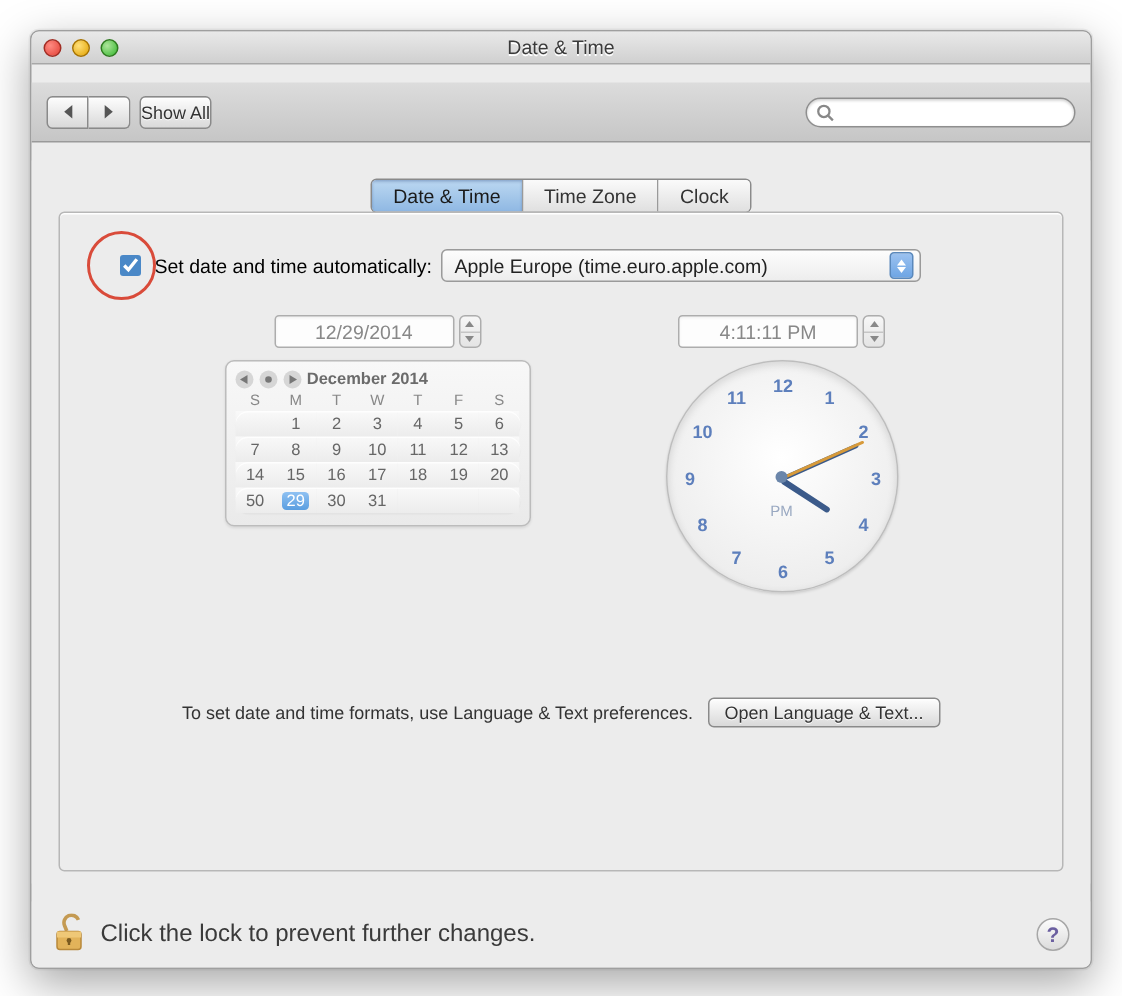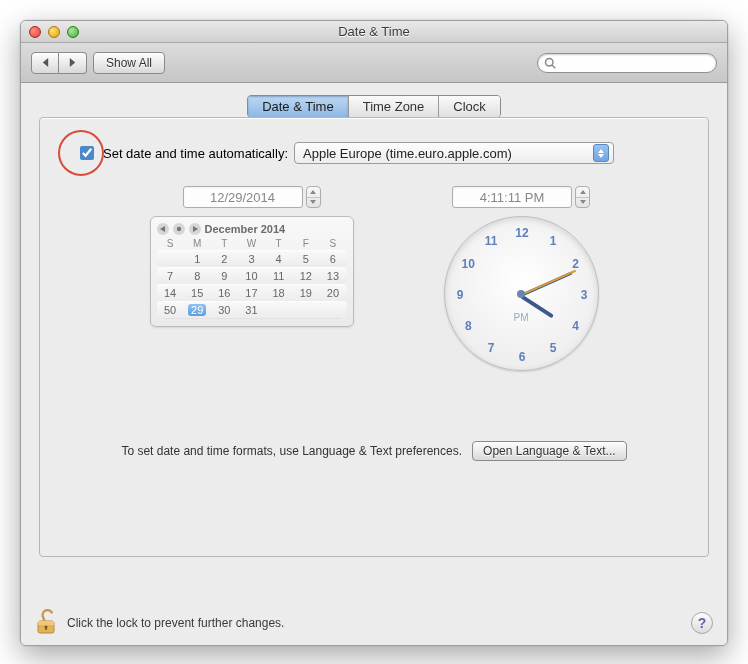--- a/index.html
+++ b/index.html
@@ -14,20 +14,21 @@
   .window {
     width: 708px;
     height: 626px;
     background: #ececec;
     border: 1px solid #9f9f9f;
     border-radius: 6px;
     box-shadow: 0 10px 30px rgba(0,0,0,0.35), 0 0 0 1px rgba(0,0,0,0.05);
     overflow: hidden;
     display: flex;
     flex-direction: column;
+    gap: 12px;
   }
   .titlebar {
     height: 22px;
     background: linear-gradient(#e9e9e9, #d0d0d0);
     border-bottom: 1px solid #a7a7a7;
     display: flex;
     align-items: center;
     position: relative;
   }
   .traffic-lights { display:flex; gap:7px; margin-left:8px; }
@@ -40,21 +41,21 @@
     height: 40px;
     background: linear-gradient(#dcdcdc, #c6c6c6);
     border-bottom: 1px solid #9a9a9a;
     display:flex; align-items:center; padding:0 10px; gap:6px;
   }
   .nav-group{display:flex;}
   .btn {
     height:22px; background:linear-gradient(#fdfdfd,#d9d9d9);
     border:1px solid #8a8a8a; border-radius:4px;
     display:flex; align-items:center; justify-content:center;
-    padding:0 12px; font-size:12px; color:#333; text-shadow:0 1px 0 #fff;
+    padding:0 0; font-size:12px; color:#333; text-shadow:0 1px 0 #fff;
     box-shadow:0 1px 0 rgba(255,255,255,0.6) inset;
   }
   .nav-btn{ width:28px; padding:0; }
   .nav-btn.left{border-top-right-radius:0;border-bottom-right-radius:0;}
   .nav-btn.right{border-top-left-radius:0;border-bottom-left-radius:0;border-left:0;}
   .nav-btn svg{width:9px;height:11px;fill:#555;}
   .spacer{flex:1;}
   .search {
     width:180px; height:20px; border-radius:10px;
     background:#fff; border:1px solid #8f8f8f;
@@ -168,21 +169,21 @@
   .hand.sec{width:60px;height:1.5px;background:#d79a3a;}
   .pin{position:absolute;left:50%;top:50%;width:8px;height:8px;border-radius:50%;background:#6b86aa;transform:translate(-50%,-50%);}
 
   .formats-row{display:flex;align-items:center;justify-content:center;gap:10px;margin-top:70px;font-size:12px;color:#333;}
   .btn-small{height:20px;font-size:12px;padding:0 10px;}
 
   .footer{
     height:44px;background:#ececec;display:flex;align-items:center;padding:0 14px;gap:10px;
   }
   .lock-icon svg{width:22px;height:26px;}
-  .foot-text{font-size:12px;color:#3a3a3a;flex:1;}
+  .foot-text{font-size:16px;color:#3a3a3a;flex:1;}
   .help{width:22px;height:22px;border-radius:50%;background:linear-gradient(#fcfcfc,#dcdcdc);border:1px solid #a7a7a7;display:flex;align-items:center;justify-content:center;color:#6b5fa0;font-weight:bold;font-size:14px;}
 </style>
 </head>
 <body>
 
 <div class="window">
 
   <div class="titlebar">
     <div class="traffic-lights">
       <div class="tl red"></div>

